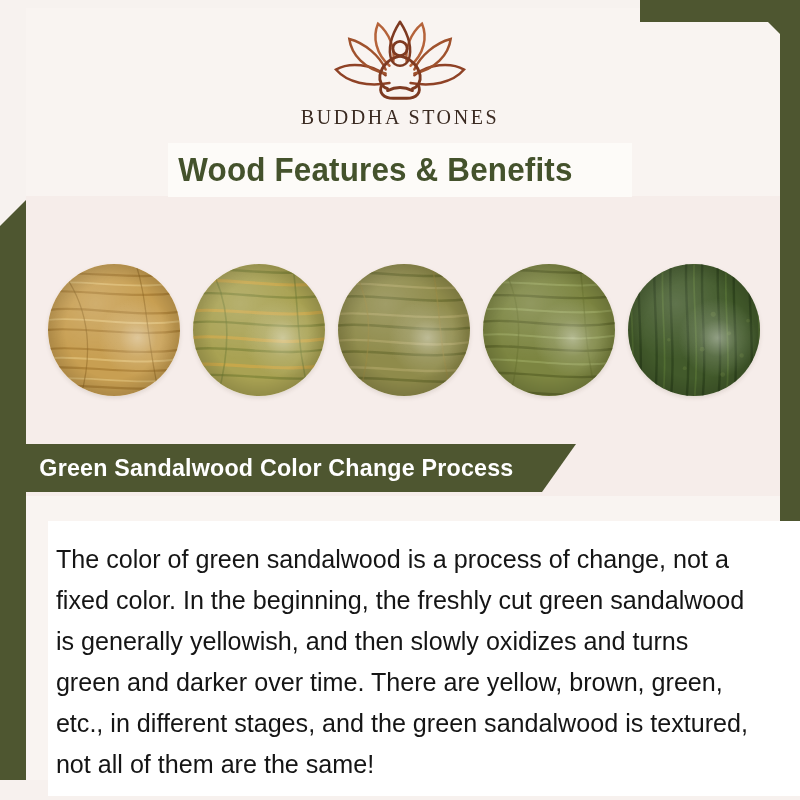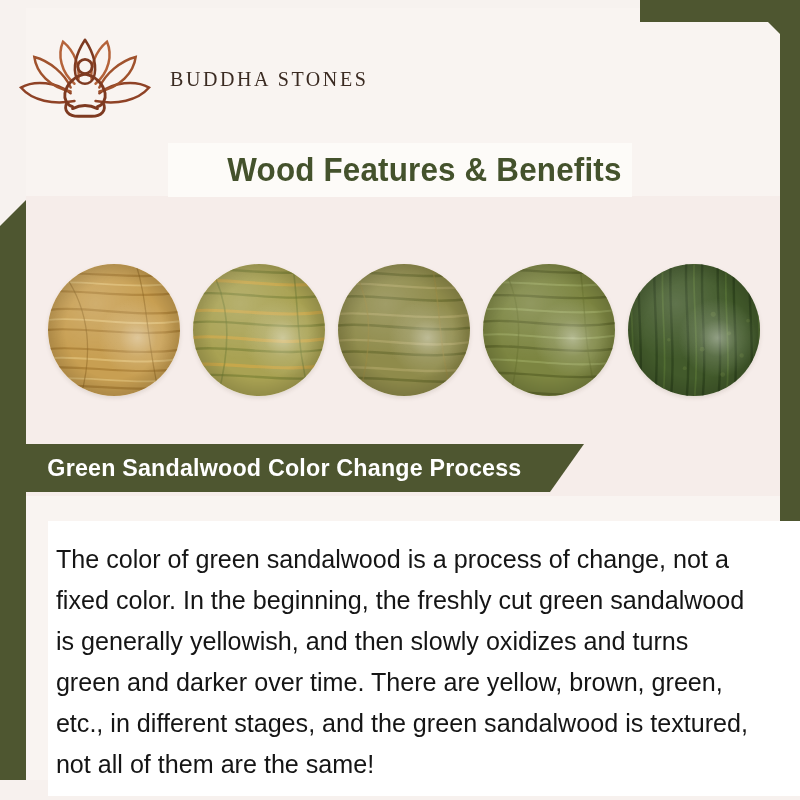--- a/index.html
+++ b/index.html
@@ -93,21 +93,21 @@
   }
 
   
   .logo-wrap {
     position: absolute;
     left: 0;
     top: 16px;
     width: 800px;
     height: 124px;
     display: flex;
-    flex-direction: row;
+    flex-direction: column;
     align-items: center;
     justify-content: flex-start;
   }
   .logo-mark {
     width: 170px;
     height: 88px;
     display: block;
   }
   .logo-text {
     margin-top: 2px;
@@ -121,21 +121,21 @@
   
   .title-band {
     position: absolute;
     left: 168px;
     top: 143px;
     width: 464px;
     height: 54px;
     background: #fdfbf8;
     display: flex;
     align-items: center;
-    justify-content: flex-end;
+    justify-content: flex-start;
   }
   .title-text {
     font-family: "Liberation Sans Narrow", "Liberation Sans", sans-serif;
     font-weight: bold;
     font-size: 33px;
     color: #44522c;
     letter-spacing: 0.2px;
     white-space: nowrap;
     transform: scaleX(0.95);
   }
@@ -171,21 +171,21 @@
     border-radius: 50%;
     background:
       radial-gradient(circle at 68% 56%, rgba(255,255,255,0.42) 0%, rgba(255,255,255,0.14) 16%, rgba(255,255,255,0) 34%),
       radial-gradient(circle at 36% 30%, rgba(255,255,255,0.16) 0%, rgba(255,255,255,0) 45%),
       radial-gradient(circle at 50% 50%, rgba(0,0,0,0) 52%, rgba(0,0,0,0.26) 88%, rgba(0,0,0,0.4) 100%);
   }
 
   
   .section-banner {
     position: absolute;
-    left: 12px;
+    left: 4px;
     top: 444px;
     width: 572px;
     height: 48px;
     background: #4e5630;
     clip-path: polygon(0 0, 100% 0, calc(100% - 34px) 100%, 0 100%);
     display: flex;
     align-items: center;
   }
   .section-banner-text {
     margin-left: 28px;

